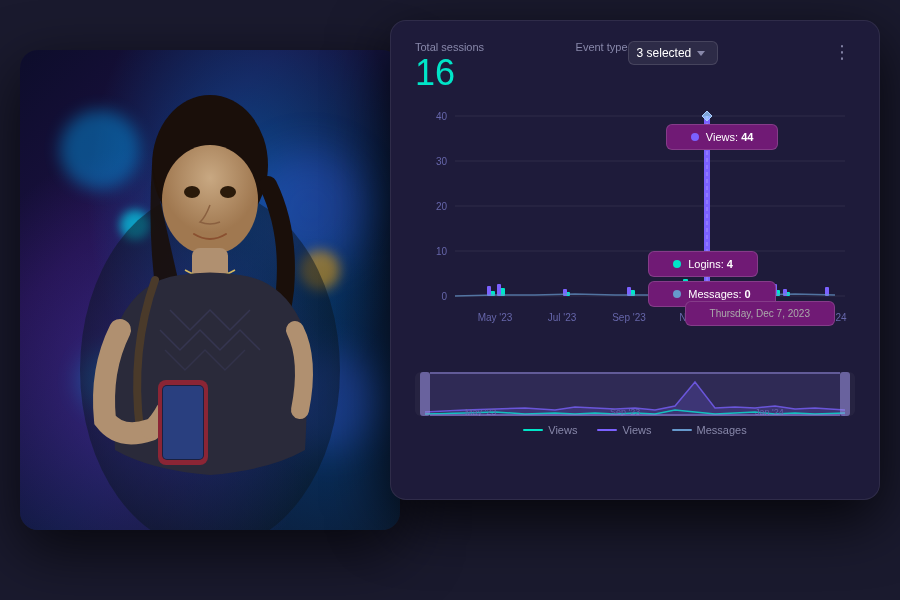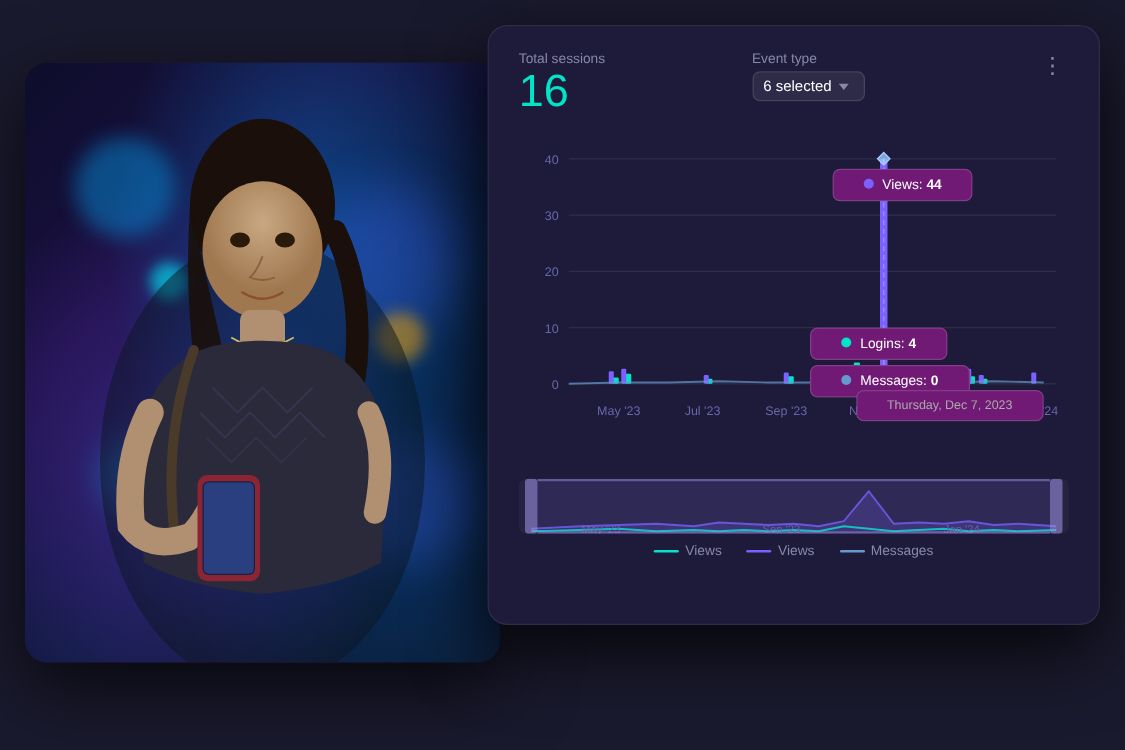--- a/index.html
+++ b/index.html
@@ -79,21 +79,21 @@
       z-index: 2;
       padding: 20px 24px;
       border: 1px solid rgba(255,255,255,0.08);
     }
 
     
     .dashboard-header {
       display: flex;
       align-items: flex-start;
       gap: 12px;
-      margin-bottom: 16px;
+      margin-bottom: 5px;
     }
 
     .metric-block {
       flex: 0 0 auto;
       margin-right: auto;
     }
 
     .metric-label {
       font-size: 11px;
       color: #8888aa;
@@ -102,21 +102,21 @@
 
     .metric-value {
       font-size: 36px;
       font-weight: 400;
       color: #00e5c8;
       line-height: 1;
     }
 
     .filter-block {
       display: flex;
-      flex-direction: column;
+      flex-direction: row;
       align-items: flex-start;
       margin-right: 20px;
     }
 
     .filter-label {
       font-size: 11px;
       color: #8888aa;
       margin-bottom: 4px;
     }
 
@@ -342,21 +342,21 @@
     <div class="dashboard-header">
 
       <div class="metric-block">
         <div class="metric-label">Total sessions</div>
         <div class="metric-value">16</div>
       </div>
 
       <div class="filter-block">
         <div class="filter-label">Event type</div>
         <div class="filter-select">
-          <span>6 selected</span>
+          <span>3 selected</span>
           <div class="dropdown-arrow"></div>
         </div>
       </div>
 
 
       <div class="more-btn">⋮</div>
     </div>
 
     <div class="chart-container">
       <svg class="chart-svg" viewBox="0 0 440 270" preserveAspectRatio="none">

